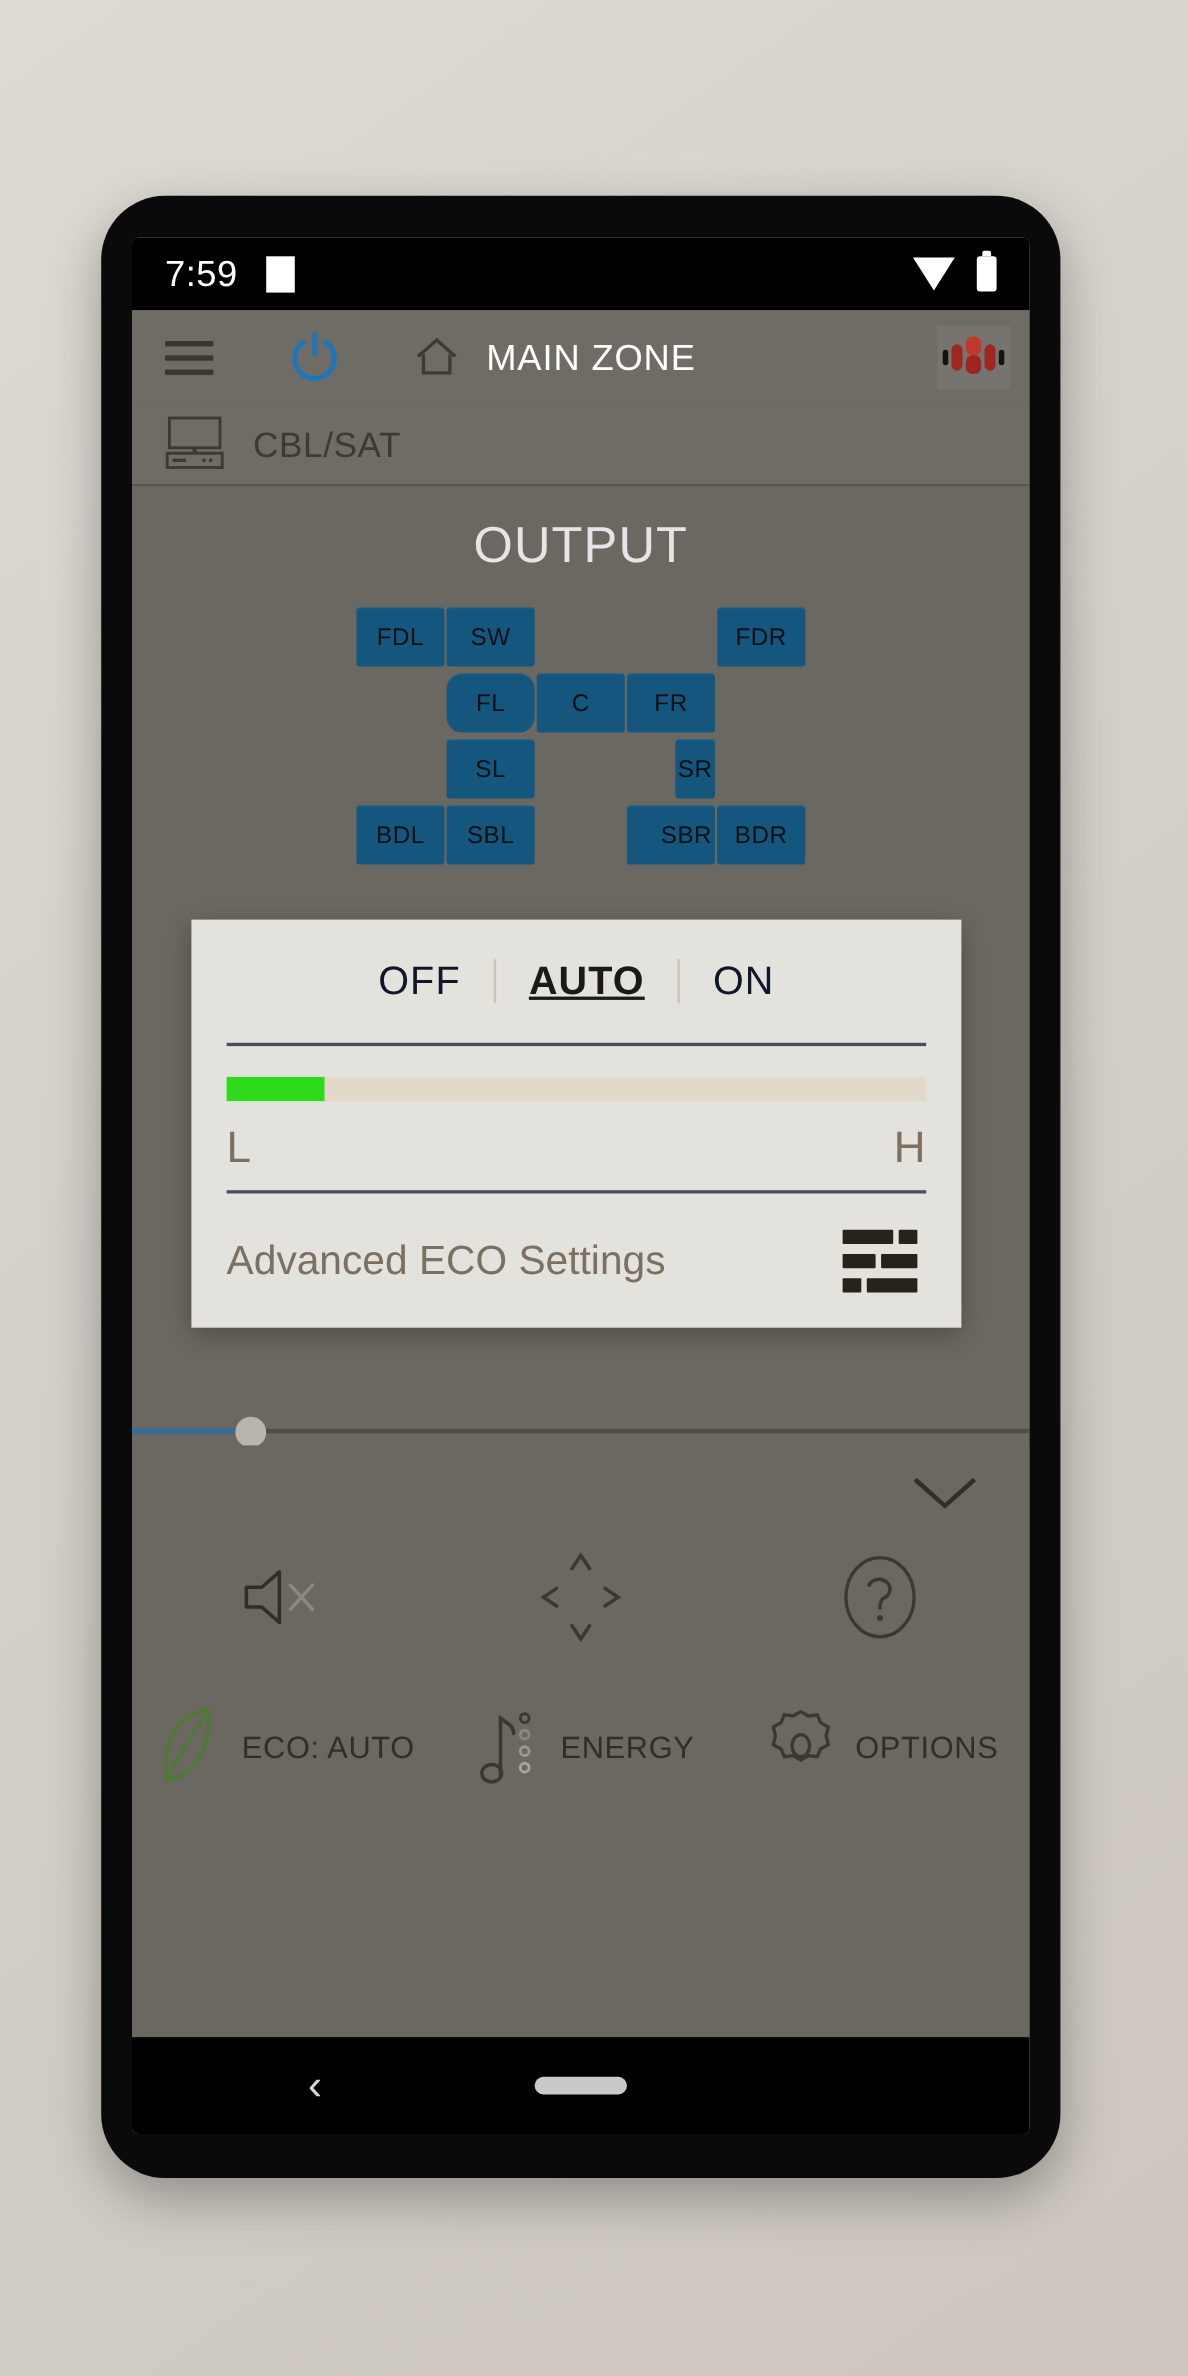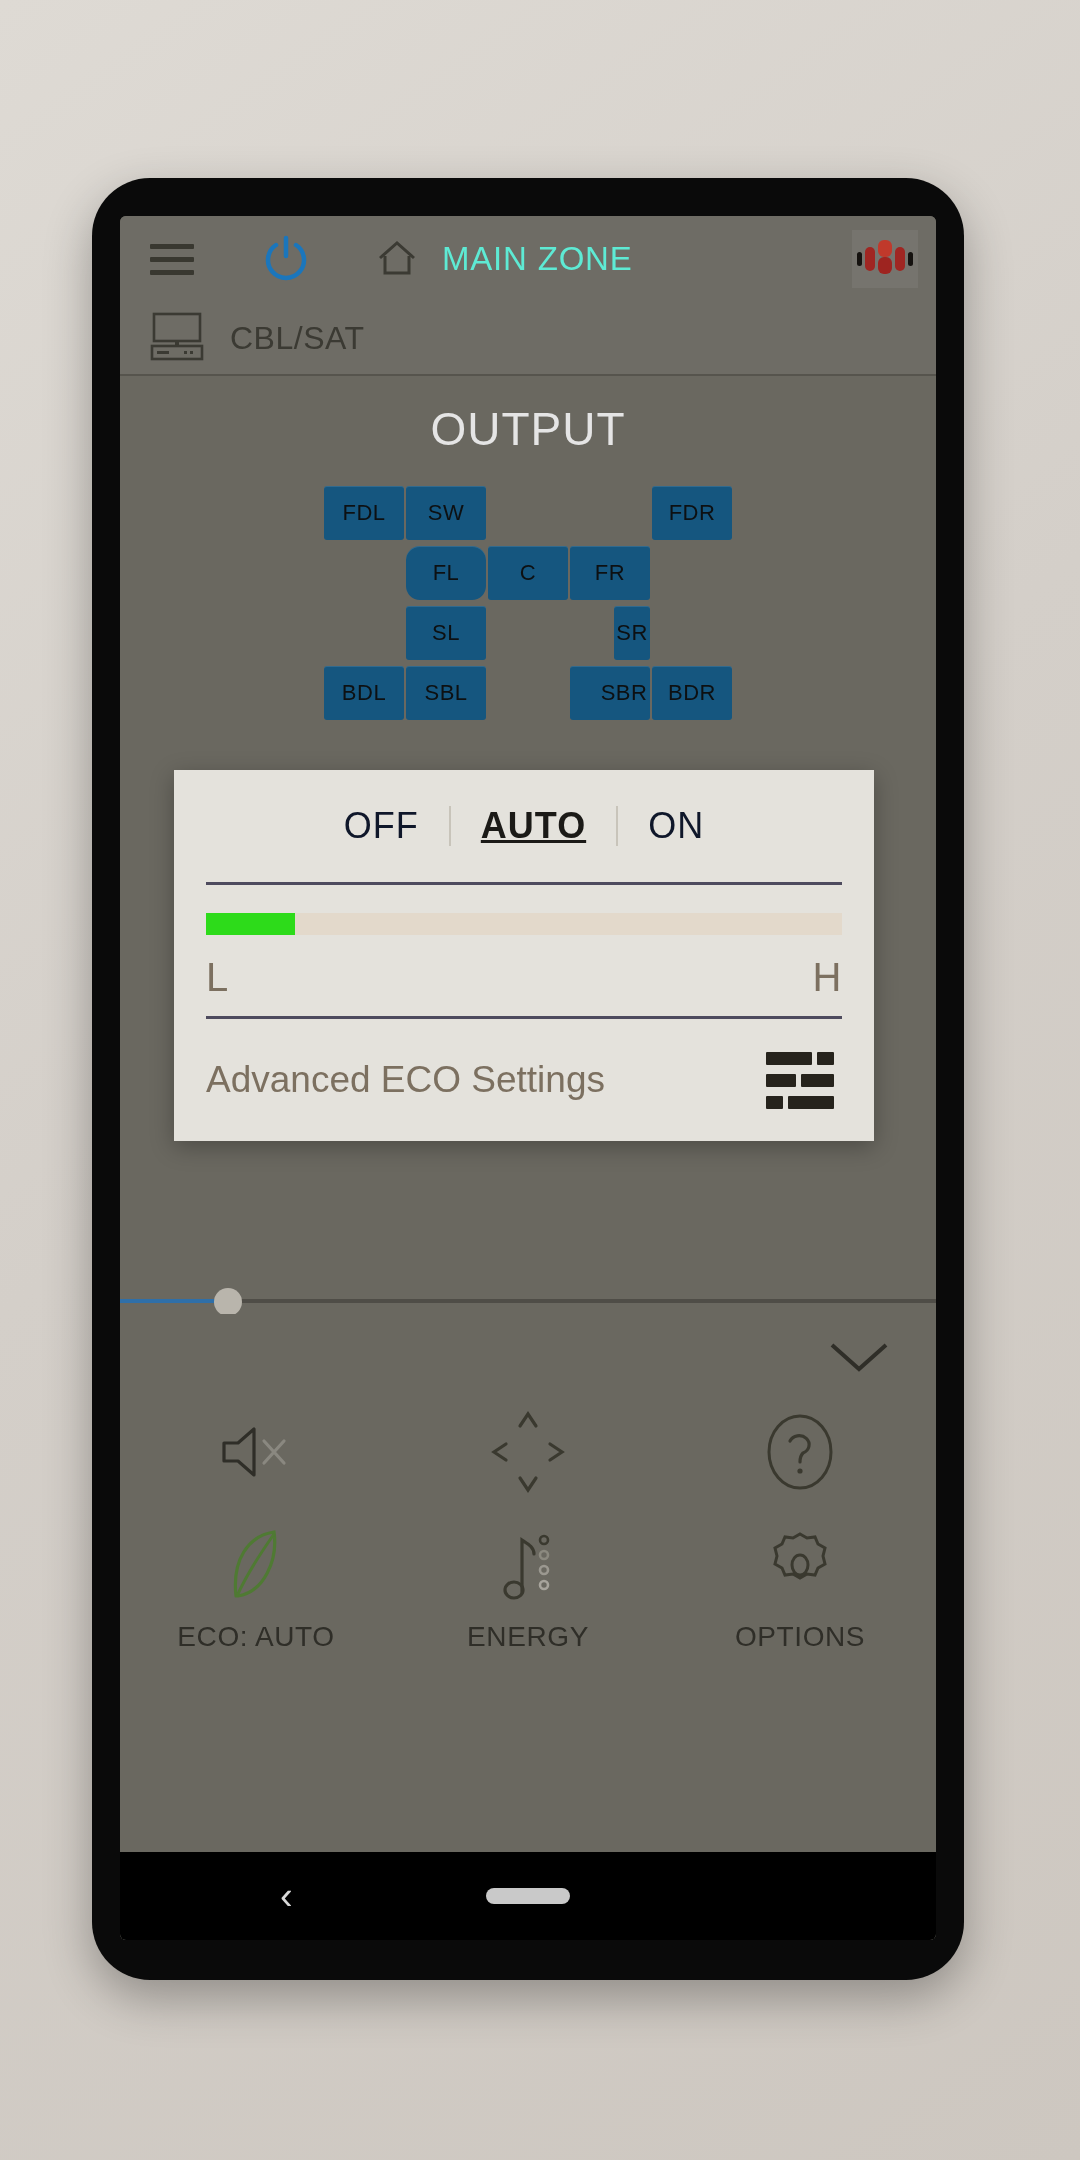--- a/index.html
+++ b/index.html
@@ -47,21 +47,21 @@
   
   .appbar {
     height: 86px; display:flex; align-items:center;
     padding: 0 22px; background:#6e6c65; position:relative;
   }
   .hamburger { width:44px; display:flex; flex-direction:column; gap:8px; margin-left:8px; }
   .hamburger i { display:block; height:5px; background:#393830; border-radius:1px; }
   .power-ico { margin-left: 66px; width:52px; height:52px; position:relative; }
   .power-ico svg { display:block; }
   .home-ico { margin-left: 62px; width:46px;height:46px; }
-  .zone-label { margin-left: 22px; font-size:33px; color:#5eead4; letter-spacing:.8px; }
+  .zone-label { margin-left: 22px; font-size:33px; color:#ffffff; letter-spacing:.8px; }
   .brand-logo {
     position:absolute; right: 18px; top: 14px;
     width:66px; height:58px;
     background: rgba(255,255,255,.06);
     display:flex; align-items:center; justify-content:center; gap:3px;
   }
   .brand-logo span { display:block; border-radius:6px; }
   .bl-a { width:5px; height:14px; background:#15120f; border-radius:2px; }
   .bl-b { width:10px; height:24px; background:#a02622; }
   .bl-c { width:14px; height:38px; background:#c0392b; display:flex; flex-direction:column; justify-content:space-between; background:transparent !important; }
@@ -147,21 +147,21 @@
     position:absolute; left:0; right:0; top: 1098px; bottom: 0;
     background:#6a6860;
   }
   .chev-row { height: 84px; position:relative; }
   .chev { position:absolute; right: 46px; top: 26px; }
   .ctrl-grid {
     display:grid; grid-template-columns: repeat(3, 1fr);
     row-gap: 4px;
   }
   .ctrl-cell { height: 112px; display:flex; align-items:center; justify-content:center; }
-  .ctrl-cell.labeled { flex-direction:column; height: 150px; gap: 13px; }
+  .ctrl-cell.labeled { flex-direction:row; height: 150px; gap: 13px; }
   .ctrl-label { font-size:28px; color:#2f2e28; letter-spacing:.6px; }
 
   .smart-bar {
     position:absolute; left:0; right:0; bottom: 26px;
     display:flex; align-items:center; justify-content:space-between;
     padding: 0 8px; height: 52px;
   }
   .smart-item { display:flex; align-items:baseline; gap:7px; }
   .smart-num { font-size:30px; color:#9a8a52; }
   .smart-txt { font-size:25px; color:#2b2a24; letter-spacing:.2px; }
@@ -174,20 +174,28 @@
   }
   .nav-back { position:absolute; left: 160px; color:#d8d8d8; font-size:38px; }
   .nav-pill { width: 84px; height: 16px; border-radius: 9px; background:#c9c9c9; }
 </style>
 </head>
 <body>
 
 <div id="phone">
   <div id="screen">
 
+    <div class="statusbar">
+      <div class="sb-time">7:59</div>
+      <div class="sb-note"></div>
+      <div class="sb-right">
+        <div class="wifi-ico"></div>
+        <div class="batt-ico"></div>
+      </div>
+    </div>
 
     <div class="appbar">
       <div class="hamburger">
         <i></i>
           <i></i>
           <i></i>
       </div>
       <div class="power-ico">
         <svg width="52" height="52" viewBox="0 0 52 52">
           <path d="M16 12 A18 18 0 1 0 36 12" fill="none" stroke="#1b76bc" stroke-width="4.5" stroke-linecap="round"></path>

